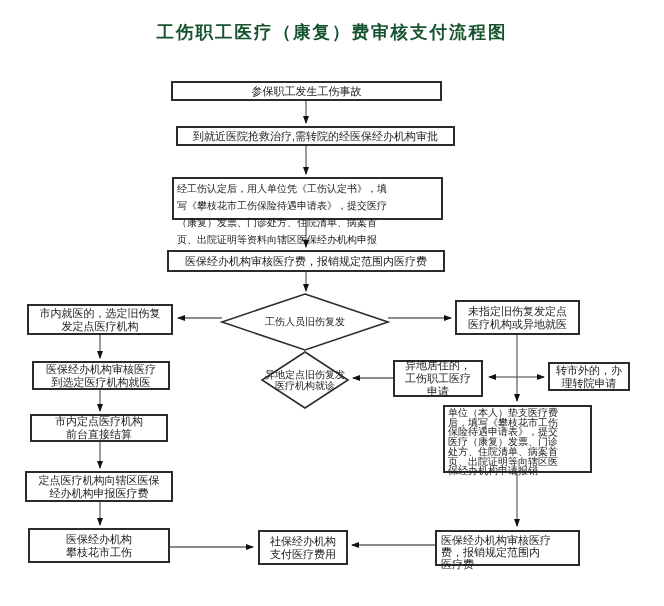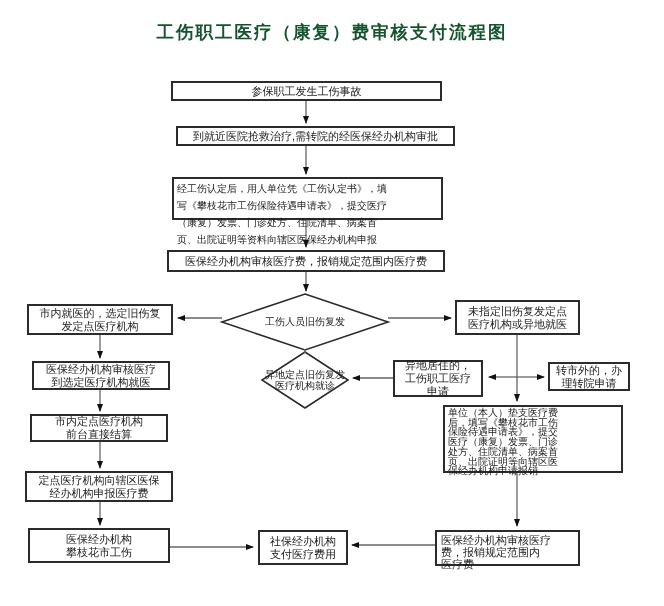--- a/index.html
+++ b/index.html
@@ -91,21 +91,21 @@
   <div class="node" style="left:455px;top:300px;width:125px;height:35px;">未指定旧伤复发定点
 医疗机构或异地就医</div>
 
   <div class="node" style="left:393px;top:360px;width:90px;height:37px;">异地居住的，
 工伤职工医疗
 申请</div>
 
   <div class="node" style="left:548px;top:362px;width:82px;height:29px;">转市外的，办
 理转院申请</div>
 
-  <div class="node blk" style="left:443px;top:405px;width:180px;height:68px;font-size:10px;line-height:9.7px;">单位（本人）垫支医疗费
+  <div class="node blk" style="left:443px;top:405px;width:149px;height:68px;font-size:10px;line-height:9.7px;">单位（本人）垫支医疗费
 后，填写《攀枝花市工伤
 保险待遇申请表》，提交
 医疗（康复）发票、门诊
 处方、住院清单、病案首
 页、出院证明等向辖区医
 保经办机构申请报销</div>
 
   <div class="node blk" style="left:435px;top:530px;width:145px;height:36px;line-height:12px;padding:2px 4px;">医保经办机构审核医疗
 费，报销规定范围内
 医疗费</div>

